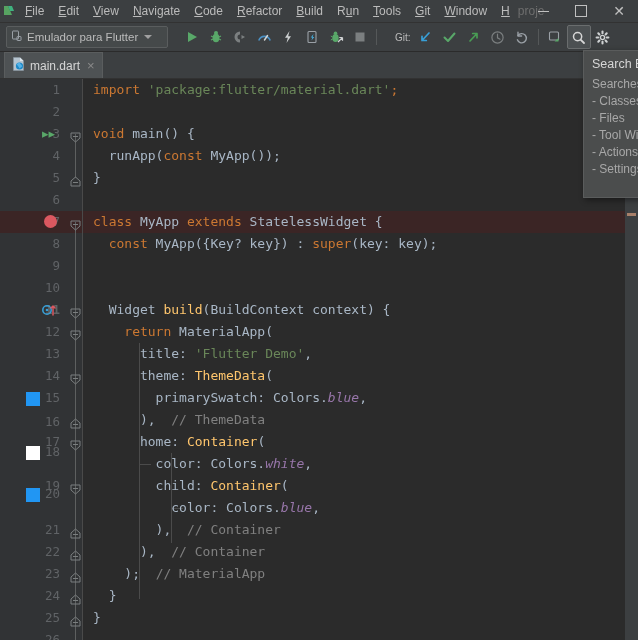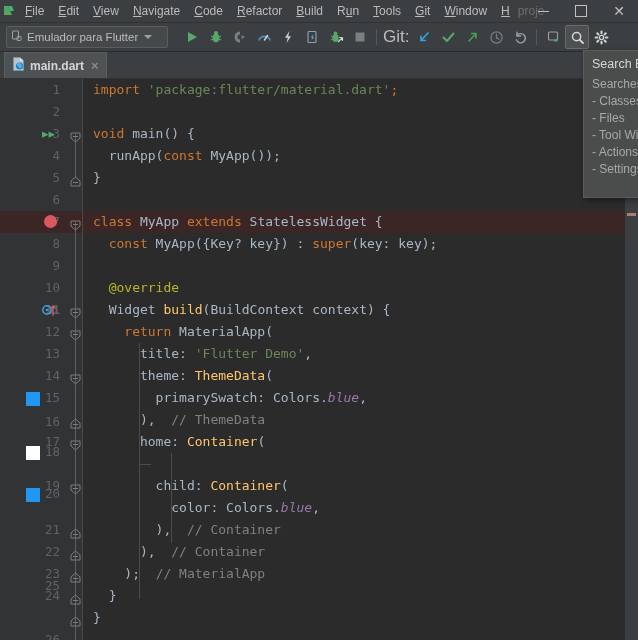--- a/index.html
+++ b/index.html
@@ -103,38 +103,37 @@
     flex: 0 0 auto;
   }
   .tb-sep {
     width: 1px; height: 16px;
     background: #555859;
     margin: 0 4px;
     flex: 0 0 auto;
   }
   .git-label {
     color: #bbbbbb;
-    font-size: 17px;
-    margin: 0 3px 0 2px;
+    font-size: 10px;
+    margin: 0 3px 0 14px;
   }
   .tb-icon.active {
     background: #4c5052;
     border: 1px solid #6a6d6e;
     border-radius: 2px;
     width: 22px; height: 22px;
   }
 
   
   .tabbar {
     height: 26px;
     background: #3c3f41;
     display: flex;
     align-items: flex-end;
     border-bottom: 1px solid #323232;
-    font-weight: bold;
   }
   .tab {
     height: 25px;
     display: flex;
     align-items: center;
     gap: 5px;
     padding: 0 7px 0 7px;
     background: #4e5254;
     border-top: 1px solid #5a5d5e;
     border-left: 1px solid #5a5d5e;
@@ -556,21 +555,21 @@
         </div>
       <div class="row" style="top:462px;">
           <span class="lineno">22</span>
         </div>
       <div class="row" style="top:484px;">
           <span class="lineno">23</span>
         </div>
       <div class="row" style="top:506px;">
           <span class="lineno">24</span>
         </div>
-      <div class="row" style="top:496px;">
+      <div class="row" style="top:528px;">
           <span class="lineno">25</span>
         </div>
       <div class="row" style="top:550px;">
           <span class="lineno">26</span>
         </div>
     </div>
 
     <div class="fold-col">
       <div class="hl-row-strip" style="top:132px;"></div>
 
@@ -701,43 +700,44 @@
         </div>
       <div class="row hl-row" style="top:132px;">
         <span class="codeline"><span class="kw">class</span> <span class="pln">MyApp </span><span class="kw">extends</span> <span class="pln">StatelessWidget {</span></span>
       </div>
       <div class="row" style="top:154px;">
         <span class="codeline"><span class="pln">  </span><span class="kw">const</span><span class="pln"> MyApp({Key? key}) : </span><span class="kw">super</span><span class="pln">(key: key);</span></span>
       </div>
       <div class="row" style="top:176px;">
           <span class="codeline"></span>
         </div>
-      <div class="row" style="top:198px;">
-        <span class="codeline"><span class="pln">  </span><span class="ann">@override</span></span>
-      </div>
       <div class="row" style="top:220px;">
         <span class="codeline"><span class="pln">  Widget </span><span class="fn">build</span><span class="pln">(BuildContext context) {</span></span>
       </div>
       <div class="row" style="top:264px;">
         <span class="codeline"><span class="pln">      title: </span><span class="str">'Flutter Demo'</span><span class="pln">,</span></span>
       </div>
       <div class="row" style="top:242px;">
         <span class="codeline"><span class="pln">    </span><span class="kw">return</span><span class="pln"> MaterialApp(</span></span>
       </div>
       <div class="row" style="top:286px;">
         <span class="codeline"><span class="pln">      theme: </span><span class="fn">ThemeData</span><span class="pln">(</span></span>
       </div>
       <div class="row" style="top:308px;">
         <span class="codeline"><span class="pln">        primarySwatch: Colors.</span><span class="fld"><i>blue</i></span><span class="pln">,</span></span>
       </div>
       <div class="row" style="top:330px;">
         <span class="codeline"><span class="pln">      ),  </span><span class="cmt">// ThemeData</span></span>
       </div>
       <div class="row" style="top:352px;">
         <span class="codeline"><span class="pln">      home: </span><span class="fn">Container</span><span class="pln">(</span></span>
+      </div>
+      <div class="row" style="top:374px;">
+        <span class="codeline"><span class="pln">        color: Colors.</span><span class="fld"><i>white</i></span><span class="pln">,</span></span>
+
       </div>
       <div class="row" style="top:396px;">
         <span class="codeline"><span class="pln">        child: </span><span class="fn">Container</span><span class="pln">(</span></span>
       </div>
       <div class="row" style="top:418px;">
         <span class="codeline"><span class="pln">          color: Colors.</span><span class="fld"><i>blue</i></span><span class="pln">,</span></span>
       </div>
       <div class="row" style="top:440px;">
         <span class="codeline"><span class="pln">        ),  </span><span class="cmt">// Container</span></span>
       </div>

